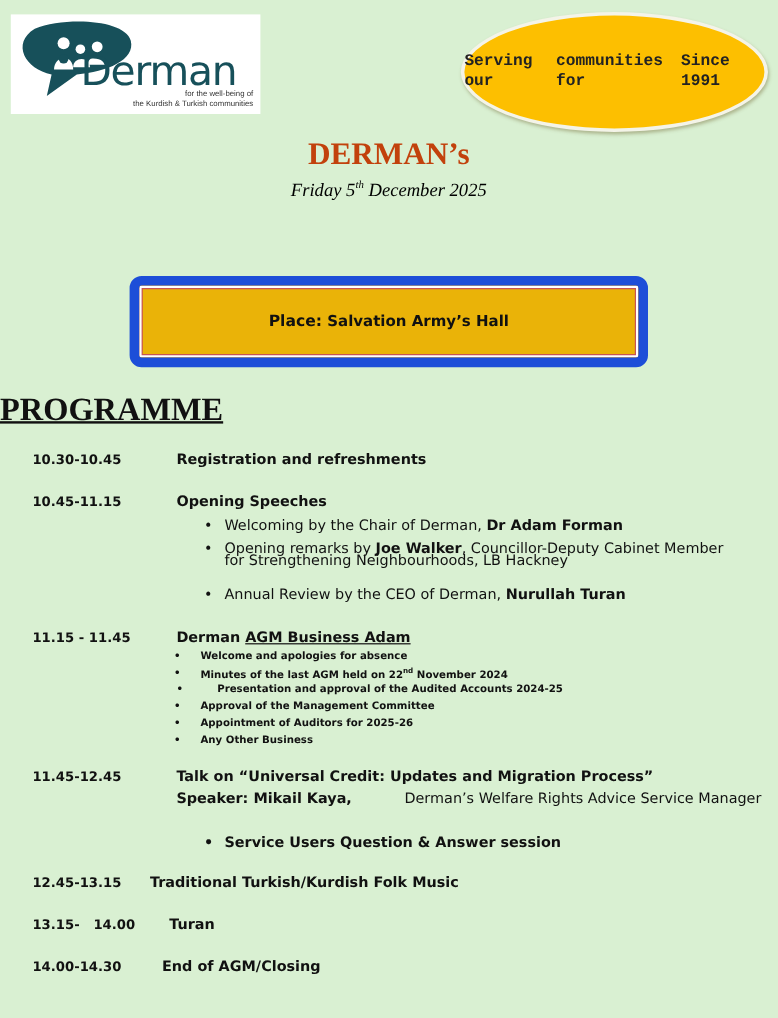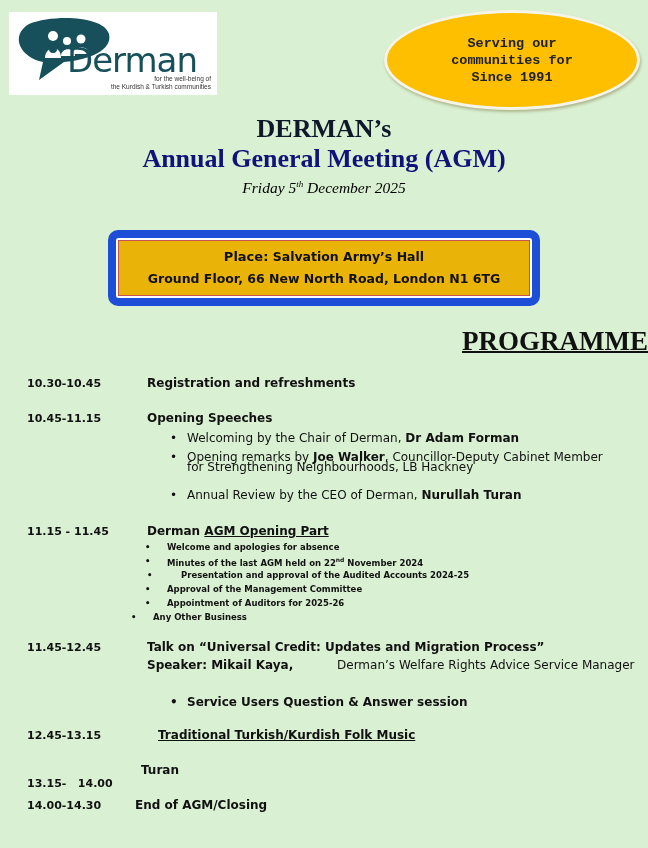--- a/index.html
+++ b/index.html
@@ -14,44 +14,44 @@
     position: absolute; left: 9px; top: 12px; width: 208px; height: 83px;
     background: #ffffff;
   }
   .logo svg { display: block; }
   .badge {
     position: absolute; left: 384px; top: 10px; width: 250px; height: 94px;
     border-radius: 50%;
     background: #fdbf00;
     border: 3px solid #f4f4e8;
     box-shadow: 1px 2px 3px rgba(120,110,60,0.45);
-    display: flex; flex-direction: column; align-items: center; justify-content: center;
+    display: flex; flex-direction: row; align-items: center; justify-content: center;
     font-family: "Liberation Mono", monospace; font-weight: bold; font-size: 13.5px; line-height: 17px;
     color: #222;
   }
   .title-block { position: absolute; left: 0; top: 114px; width: 648px; text-align: center;
     font-family: "Liberation Serif", serif; }
-  .title1 { color: #0f172a; font-weight: bold; font-size: 26px; line-height: 30px; }
+  .title1 { color: #c2410c; font-weight: bold; font-size: 26px; line-height: 30px; }
   .title2 { color: #12127a; font-weight: bold; font-size: 26px; line-height: 30px; }
   .date { font-style: italic; font-weight: normal; font-size: 15.5px; line-height: 20px; color: #000000; }
   .date sup { font-size: 9px; }
   .place {
     position: absolute; left: 108px; top: 230px; width: 416px; height: 60px;
     background: #eab308;
     border: 8px solid #1d4ed8;
     border-radius: 10px;
     box-shadow: inset 0 0 0 2px #fff, inset 0 0 0 3px #c75454;
     text-align: center;
     font-family: "DejaVu Sans", sans-serif; font-size: 12.5px; line-height: 22px;
     display: flex; flex-direction: column; justify-content: center;
   }
   .place b.lbl { font-weight: bold; font-size: 13px; }
   .place .addr { font-weight: bold; }
   .prog-title {
-    position: absolute; left: 0; top: 325px; width: 648px; text-align: right;
+    position: absolute; left: 0; top: 325px; width: 648px; text-align: left;
     font-family: "Liberation Serif", serif; font-weight: bold; font-size: 27px; line-height: 32px;
     text-decoration: underline; text-decoration-thickness: 2px;
   }
   .row { position: absolute; left: 0; width: 648px; font-family: "DejaVu Sans", sans-serif; }
   .time { position: absolute; left: 27px; font-weight: bold; font-size: 11px; white-space: nowrap; }
   .desc { position: absolute; font-weight: bold; font-size: 12px; white-space: nowrap; }
   .bul { position: absolute; font-size: 12px; white-space: nowrap; }
   .bul::before { content: "\2022"; position: absolute; left: -17px; }
   .sm { position: absolute; font-weight: bold; font-size: 8.5px; white-space: nowrap; }
   .sm::before { content: "\2022"; position: absolute; left: -22px; }
@@ -79,27 +79,25 @@
 </div>
 
 <div class="badge" data-name="since-badge">
   <span data-name="badge-line-1">Serving our</span>
   <span data-name="badge-line-2">communities for</span>
   <span data-name="badge-line-3">Since 1991</span>
 </div>
 
 <div class="title-block" data-name="title-block">
   <div class="title1" data-name="title-derman">DERMAN’s</div>
-  <div class="title2" data-name="title-agm">Annual General Meeting (AGM)</div>
   <div class="date" data-name="event-date"><span>Friday 5</span><sup>th</sup><span> December 2025</span></div>
 </div>
 
 <div class="place" data-name="place-box">
   <div data-name="place-venue"><b class="lbl">Place:</b><b class="addr"> Salvation Army’s Hall</b></div>
-  <div class="addr" data-name="place-address">Ground Floor, 66 New North Road, London N1 6TG</div>
 </div>
 
 <div class="prog-title" data-name="programme-heading">PROGRAMME</div>
 
 <div class="row" style="top:377px;" data-name="programme-item">
   <span class="time" data-name="item-time">10.30-10.45</span>
   <span class="desc" style="left:147px;top:-1px;" data-name="item-title">Registration and refreshments</span>
 </div>
 
 <div class="row" style="top:412px;" data-name="programme-item">
@@ -107,42 +105,42 @@
   <span class="desc" style="left:147px;top:-1px;" data-name="item-title">Opening Speeches</span>
   <span class="bul" style="left:187px;top:19px;" data-name="list-item"><span>Welcoming by the Chair of Derman, </span><b>Dr Adam Forman</b></span>
   <span class="bul" style="left:187px;top:38px;" data-name="list-item"><span>Opening remarks by </span><b>Joe Walker</b><span>, Councillor-Deputy Cabinet Member</span></span>
   <span class="bul" style="left:187px;top:48px;" data-name="list-item-continued"><span>for Strengthening Neighbourhoods, LB Hackney</span></span>
   <style>.row span[data-name="list-item-continued"]::before{content:none;}</style>
   <span class="bul" style="left:187px;top:76px;" data-name="list-item"><span>Annual Review by the CEO of Derman, </span><b>Nurullah Turan</b></span>
 </div>
 
 <div class="row" style="top:525px;" data-name="programme-item">
   <span class="time" data-name="item-time">11.15 - 11.45</span>
-  <span class="desc" style="left:147px;top:-1px;" data-name="item-title"><span>Derman </span><span class="u">AGM Opening Part</span></span>
+  <span class="desc" style="left:147px;top:-1px;" data-name="item-title"><span>Derman </span><span class="u">AGM Business Adam</span></span>
   <span class="sm" style="left:167px;top:17px;" data-name="list-item">Welcome and apologies for absence</span>
   <span class="sm" style="left:167px;top:31px;" data-name="list-item"><span>Minutes of the last AGM held on 22</span><sup>nd</sup><span> November 2024</span></span>
   <span class="sm" style="left:169px;top:45px;padding-left:12px;" data-name="list-item">Presentation and approval of the Audited Accounts 2024-25</span>
   <span class="sm" style="left:167px;top:59px;" data-name="list-item">Approval of the Management Committee</span>
   <span class="sm" style="left:167px;top:73px;" data-name="list-item">Appointment of Auditors for 2025-26</span>
-  <span class="sm" style="left:153px;top:87px;" data-name="list-item">Any Other Business</span>
+  <span class="sm" style="left:167px;top:87px;" data-name="list-item">Any Other Business</span>
 </div>
 
 <div class="row" style="top:641px;" data-name="programme-item">
   <span class="time" data-name="item-time">11.45-12.45</span>
   <span class="desc" style="left:147px;top:-1px;" data-name="item-title">Talk on “Universal Credit: Updates and Migration Process”</span>
   <span class="desc" style="left:147px;top:17px;" data-name="speaker-line"><span>Speaker:  Mikail Kaya,</span><span class="normal"> Derman’s Welfare Rights Advice Service Manager</span></span>
   <span class="bul" style="left:187px;top:54px;font-weight:bold;" data-name="list-item">Service Users Question &amp; Answer session</span>
 </div>
 
 <div class="row" style="top:729px;" data-name="programme-item">
   <span class="time" data-name="item-time">12.45-13.15</span>
-  <span class="desc" style="left:158px;top:-1px;text-decoration:underline;" data-name="item-title">Traditional Turkish/Kurdish Folk Music</span>
+  <span class="desc" style="left:125px;top:-1px;" data-name="item-title">Traditional Turkish/Kurdish Folk Music</span>
 </div>
 
 <div class="row" style="top:764px;" data-name="programme-item">
-  <span class="time" style="white-space:pre;margin-top:13px;" data-name="item-time">13.15-   14.00</span>
+  <span class="time" style="white-space:pre;" data-name="item-time">13.15-   14.00</span>
   <span class="desc" style="left:141px;top:-1px;" data-name="item-title">Turan</span>
 </div>
 
 <div class="row" style="top:799px;" data-name="programme-item">
   <span class="time" data-name="item-time">14.00-14.30</span>
   <span class="desc" style="left:135px;top:-1px;" data-name="item-title">End of AGM/Closing</span>
 </div>
 
 </body></html>

